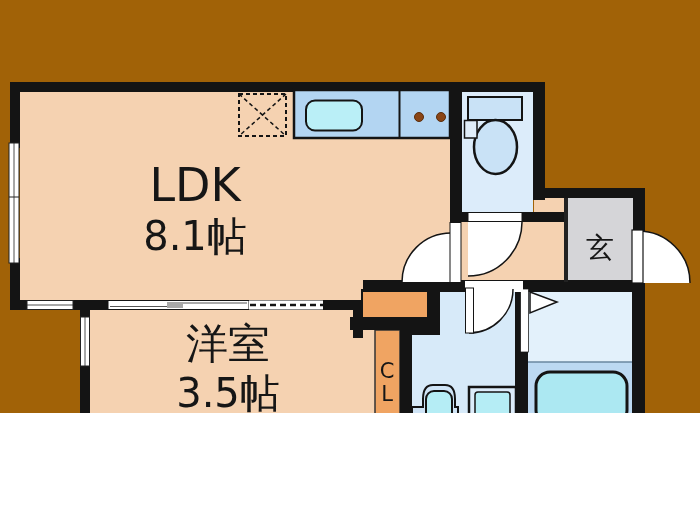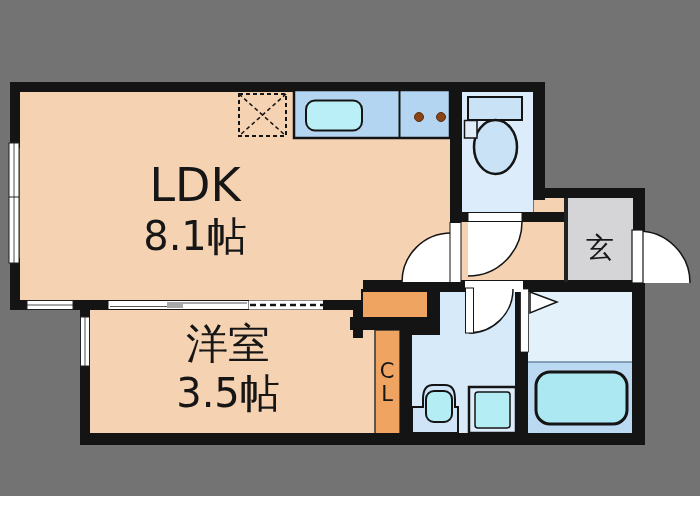--- a/index.html
+++ b/index.html
@@ -1,16 +1,16 @@
 <!DOCTYPE html>
 <html><head>
 <meta charset="utf-8">
 <style>
   html,body{margin:0;padding:0;background:#ffffff;}
-  #stage{position:relative;width:700px;height:496px;background:#737373;overflow:hidden;
+  #stage{position:relative;width:700px;height:413px;background:#a16207;overflow:hidden;
          font-family:"DejaVu Sans","Liberation Sans",sans-serif;}
   svg{position:absolute;left:0;top:0;}
   text{font-family:"DejaVu Sans","Liberation Sans",sans-serif;fill:#161616;}
 </style>
 </head>
 <body>
 
 <div id="stage">
 <svg width="700" height="525" viewBox="0 0 700 525">
 

